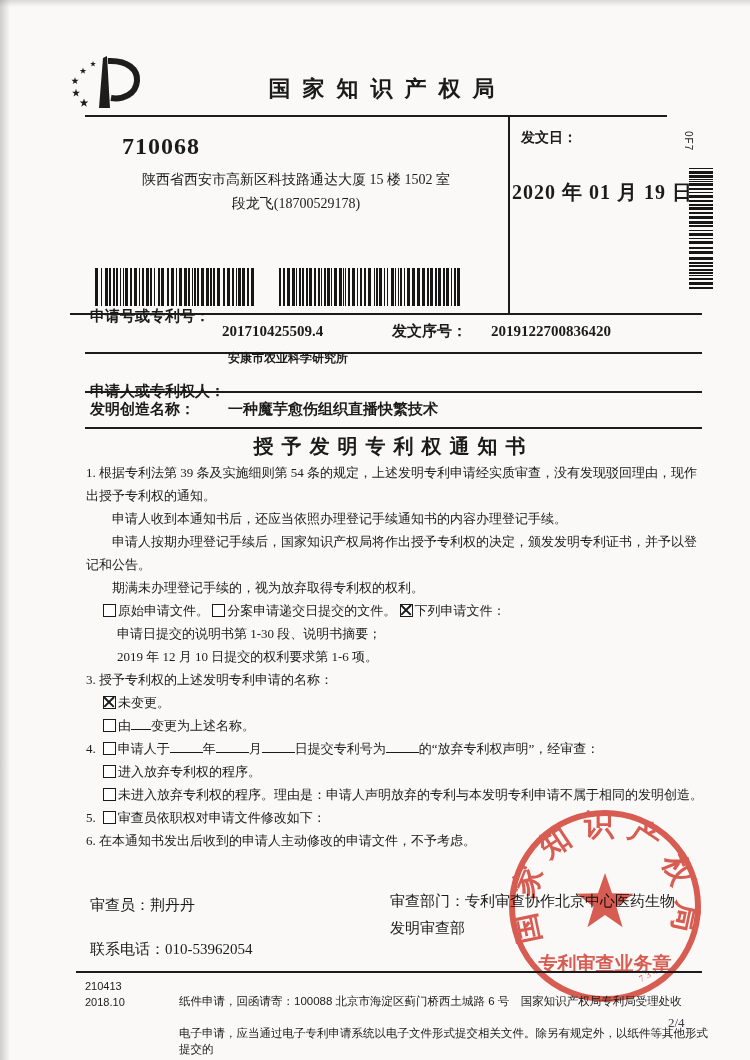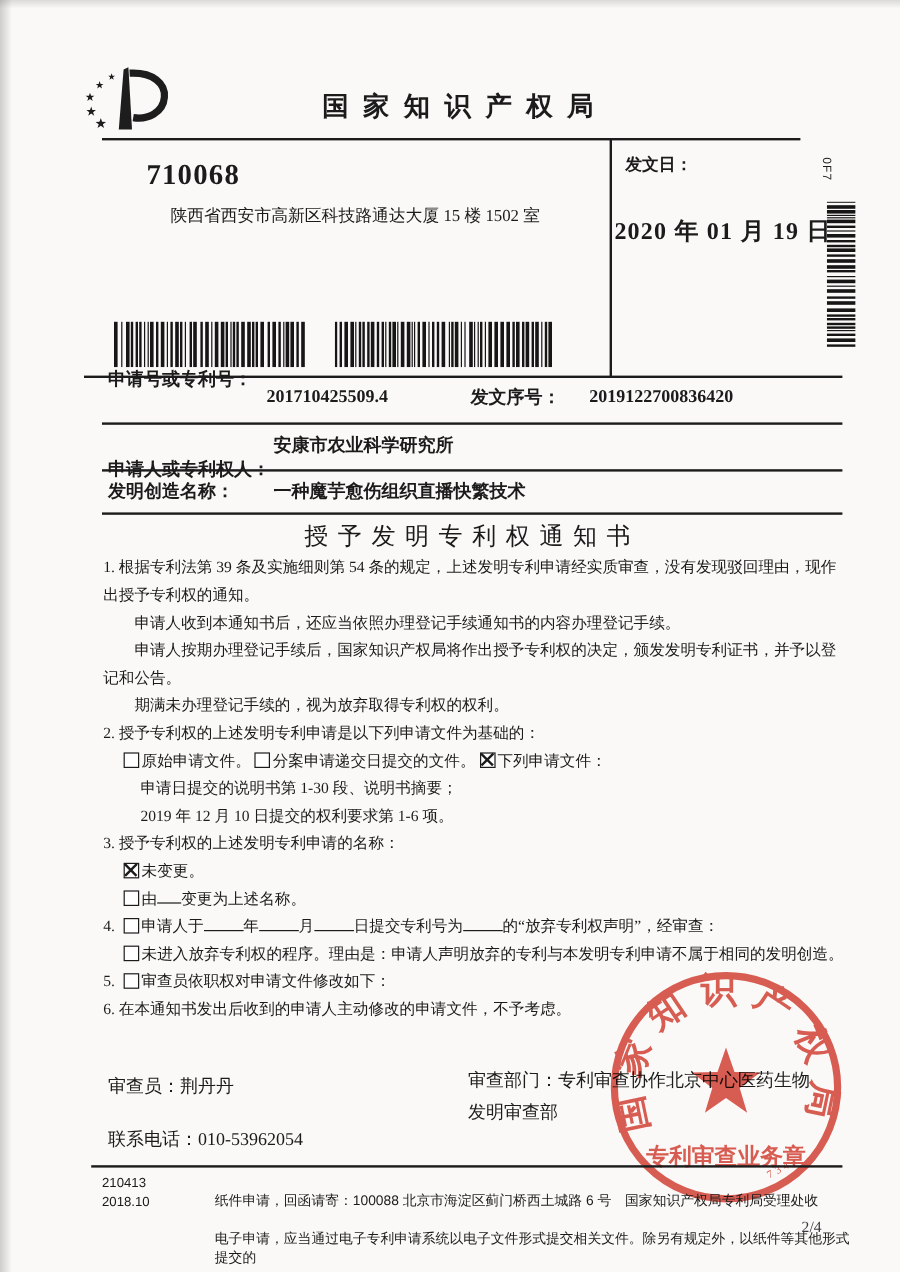--- a/index.html
+++ b/index.html
@@ -33,26 +33,26 @@
         font-size:10px;letter-spacing:1px;}
   .vbc-wrap{left:689px;top:168px;width:24px;height:126px;}
   .vbc{width:126px;height:24px;transform:rotate(90deg) translateY(-24px);transform-origin:top left;}
 
   .hr-top{left:70px;top:313px;width:632px;height:2px;}
   .f-label{font-weight:bold;font-size:15px;font-family:"Liberation Sans","DejaVu Sans",sans-serif;}
   .f-value{font-weight:bold;font-size:15px;}
   .r1l1{left:90px;top:307px;}  .r1v1{left:222px;top:323px;}
   .r1l2{left:392px;top:322px;} .r1v2{left:476px;top:323px;margin-left:15px;}
   .hr-r1{left:85px;top:352px;width:617px;height:1.5px;}
-  .r2l{left:90px;top:382px;}   .r2v{left:228px;top:362px;font-size:15px;font-weight:600;}
+  .r2l{left:90px;top:382px;}   .r2v{left:228px;top:350px;font-size:12px;font-weight:600;}
   .hr-r2{left:85px;top:391px;width:617px;height:1.5px;}
   .r3l{left:90px;top:400px;}   .r3v{left:228px;top:400px;font-size:15px;font-weight:600;}
   .hr-r3{left:85px;top:427px;width:617px;height:1.5px;}
 
-  .doc-title{left:85px;right:48px;top:433px;text-align:center;font-weight:normal;font-size:20px;letter-spacing:8px;}
+  .doc-title{left:85px;right:48px;top:433px;text-align:center;font-weight:bold;font-size:20px;letter-spacing:8px;}
 
   .body{left:86px;top:461px;width:618px;font-size:13px;line-height:23px;}
   .body p{margin:0;}
   .ind{text-indent:2em;}
   .opt{padding-left:17px;}
   .opt2{padding-left:31px;}
   .mt{margin-top:24px;}
 
   .cb{display:inline-block;width:13px;height:13px;border:1.5px solid #1b1b1b;background:#fff;
       vertical-align:-2px;margin-right:2px;position:relative;box-sizing:border-box;}
@@ -94,20 +94,21 @@
         <polygon points="37,4 41,2 44,54 33,54"></polygon>
       </g>
       <path d="M 42,7 C 62,6 72,16 71,27 C 70,40 57,46 45,44" fill="none" stroke="#1d1d1d" stroke-width="6"></path>
     </svg>
   </div>
   <div class="abs org-title sans">国家知识产权局</div>
   <div class="hr hr-header"></div>
 
   <div class="abs postal">710068</div>
   <div class="abs addr1">陕西省西安市高新区科技路通达大厦 15 楼 1502 室</div>
+  <div class="abs addr2">段龙飞(18700529178)</div>
   <div class="vline"></div>
   <div class="abs d-label">发文日：</div>
   <div class="abs d-value">2020 年 01 月 19 日</div>
 
   <div class="abs barcode bc1">
       <i style="width:3px;margin-right:3px"></i>
       <i style="width:1px;margin-right:3px"></i>
       <i style="width:3px;margin-right:1px"></i>
       <i style="width:2px;margin-right:2px"></i>
       <i style="width:2px;margin-right:1px"></i>
@@ -247,37 +248,39 @@
   <span class="abs r3v">一种魔芋愈伤组织直播快繁技术</span>
   <div class="hr hr-r3"></div>
 
   <div class="abs doc-title sans">授予发明专利权通知书</div>
 
   <div class="abs body">
     <p>1. 根据专利法第 39 条及实施细则第 54 条的规定，上述发明专利申请经实质审查，没有发现驳回理由，现作出授予专利权的通知。</p>
     <p class="ind">申请人收到本通知书后，还应当依照办理登记手续通知书的内容办理登记手续。</p>
     <p class="ind">申请人按期办理登记手续后，国家知识产权局将作出授予专利权的决定，颁发发明专利证书，并予以登记和公告。</p>
     <p class="ind">期满未办理登记手续的，视为放弃取得专利权的权利。</p>
-    <p>2. 授予专利权的上述发明专利申请是以下列申请文件为基础的：</p>
     <p class="opt">
       <span class="cb"></span><span>原始申请文件。</span>
       <span class="cb"></span><span>分案申请递交日提交的文件。</span>
       <span class="cb checked"></span><span>下列申请文件：</span>
     </p>
     <p class="opt2">申请日提交的说明书第 1-30 段、说明书摘要；</p>
     <p class="opt2">2019 年 12 月 10 日提交的权利要求第 1-6 项。</p>
     <p>3. 授予专利权的上述发明专利申请的名称：</p>
     <p class="opt">
       <span class="cb checked"></span><span>未变更。</span>
     </p>
     <p class="opt">
       <span class="cb"></span><span>由</span><span class="blank blank-s"></span><span>变更为上述名称。</span>
     </p>
     <p>
       <span>4.</span><span class="cb cb-sp"></span><span>申请人于</span><span class="blank"></span><span>年</span><span class="blank"></span><span>月</span><span class="blank"></span><span>日提交专利号为</span><span class="blank"></span><span>的“放弃专利权声明”，经审查：</span>
+    </p>
+    <p class="opt">
+      <span class="cb"></span><span>进入放弃专利权的程序。</span>
     </p>
     <p class="opt">
       <span class="cb"></span><span>未进入放弃专利权的程序。理由是：申请人声明放弃的专利与本发明专利申请不属于相同的发明创造。</span>
     </p>
     <p>
       <span>5.</span><span class="cb cb-sp"></span><span>审查员依职权对申请文件修改如下：</span>
     </p>
     <p class="mt">6. 在本通知书发出后收到的申请人主动修改的申请文件，不予考虑。</p>
   </div>
 

